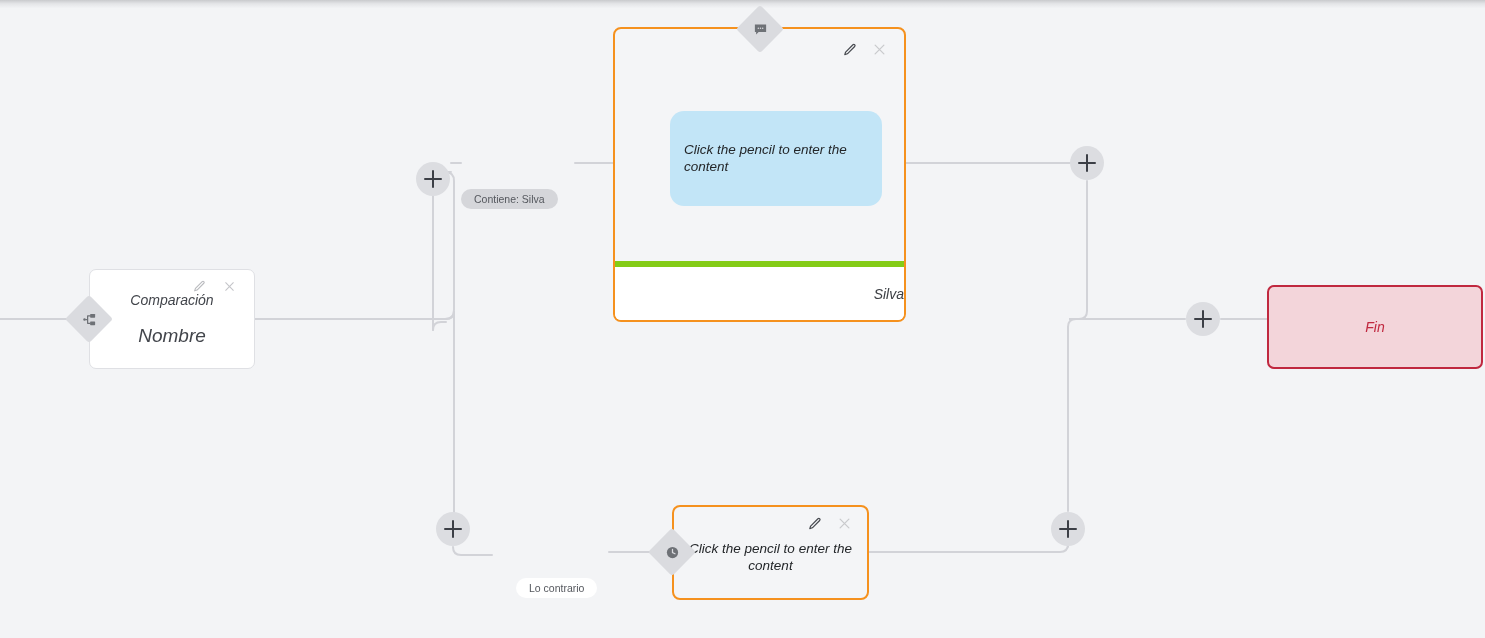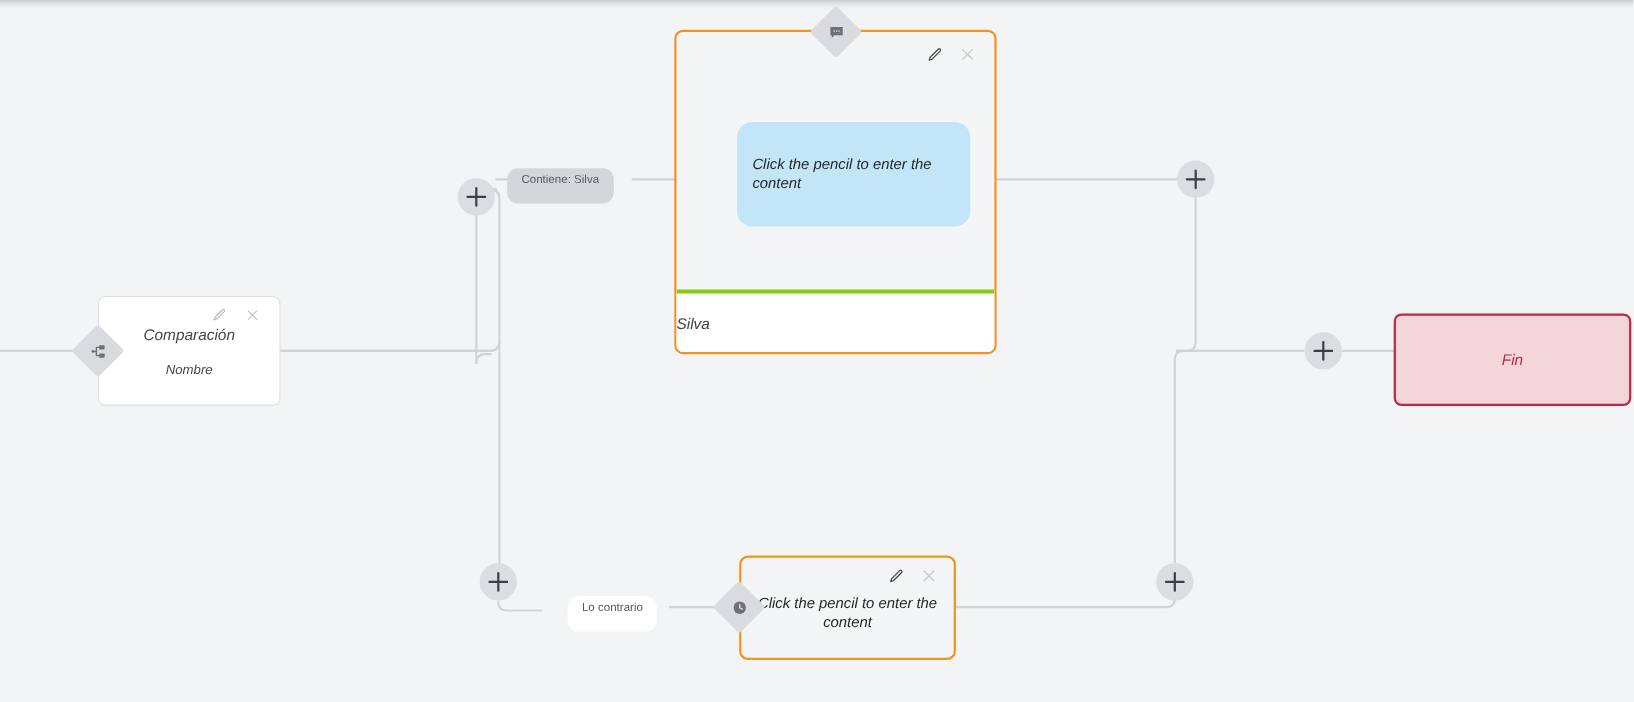--- a/index.html
+++ b/index.html
@@ -40,28 +40,29 @@
     position: absolute;
     background: #3c3f46;
     border-radius: 1px;
   }
   .plus::before { left: 8px; top: 16px; width: 18px; height: 2px; }
   .plus::after  { left: 16px; top: 8px; width: 2px; height: 18px; }
 
   
   .edge-label {
     position: absolute;
-    height: 32px;
+    height: 20px;
     line-height: 20px;
     padding: 0 13px;
     border-radius: 10px;
     font-size: 10.5px;
     color: #55585e;
     white-space: nowrap;
     text-align: center;
+    margin-top: 36px;
   }
   .edge-label.grey { background: #d5d6da; }
   .edge-label.white { background: #ffffff; }
 
   
   .diamond {
     position: absolute;
     width: 34px; height: 34px;
     background: #dadbdf;
     transform: rotate(45deg);
@@ -90,21 +91,21 @@
     flex-direction: column;
     align-items: center;
     justify-content: center;
   }
   .node-title {
     font-size: 14px;
     color: #42454b;
     margin-bottom: 17px;
   }
   .node-sub {
-    font-size: 12px;
+    font-size: 19px;
     color: #42454b;
   }
   .node-orange {
     background: #f4f5f7;
     border: 2px solid #f5911e;
     border-radius: 8px;
   }
   .node-end {
     background: #f3d5da;
     border: 2px solid #c0283f;
@@ -142,25 +143,25 @@
     line-height: 1.22;
     color: #232629;
     display: flex;
     align-items: center;
   }
   .card-footer {
     position: absolute;
     left: 0; right: 0; bottom: 0;
     height: 53px;
     background: #ffffff;
-    border-top: 4px solid #84cc16;
+    border-top: 6px solid #84cc16;
     border-radius: 0 0 6px 6px;
     display: flex;
     align-items: center;
-    justify-content: flex-start;
+    justify-content: flex-end;
     font-size: 14px;
     color: #3d4045;
   }
   .card-center-text {
     position: absolute;
     left: 12px; right: 12px;
     top: 34px;
     text-align: center;
     font-size: 13.5px;
     line-height: 1.25;

